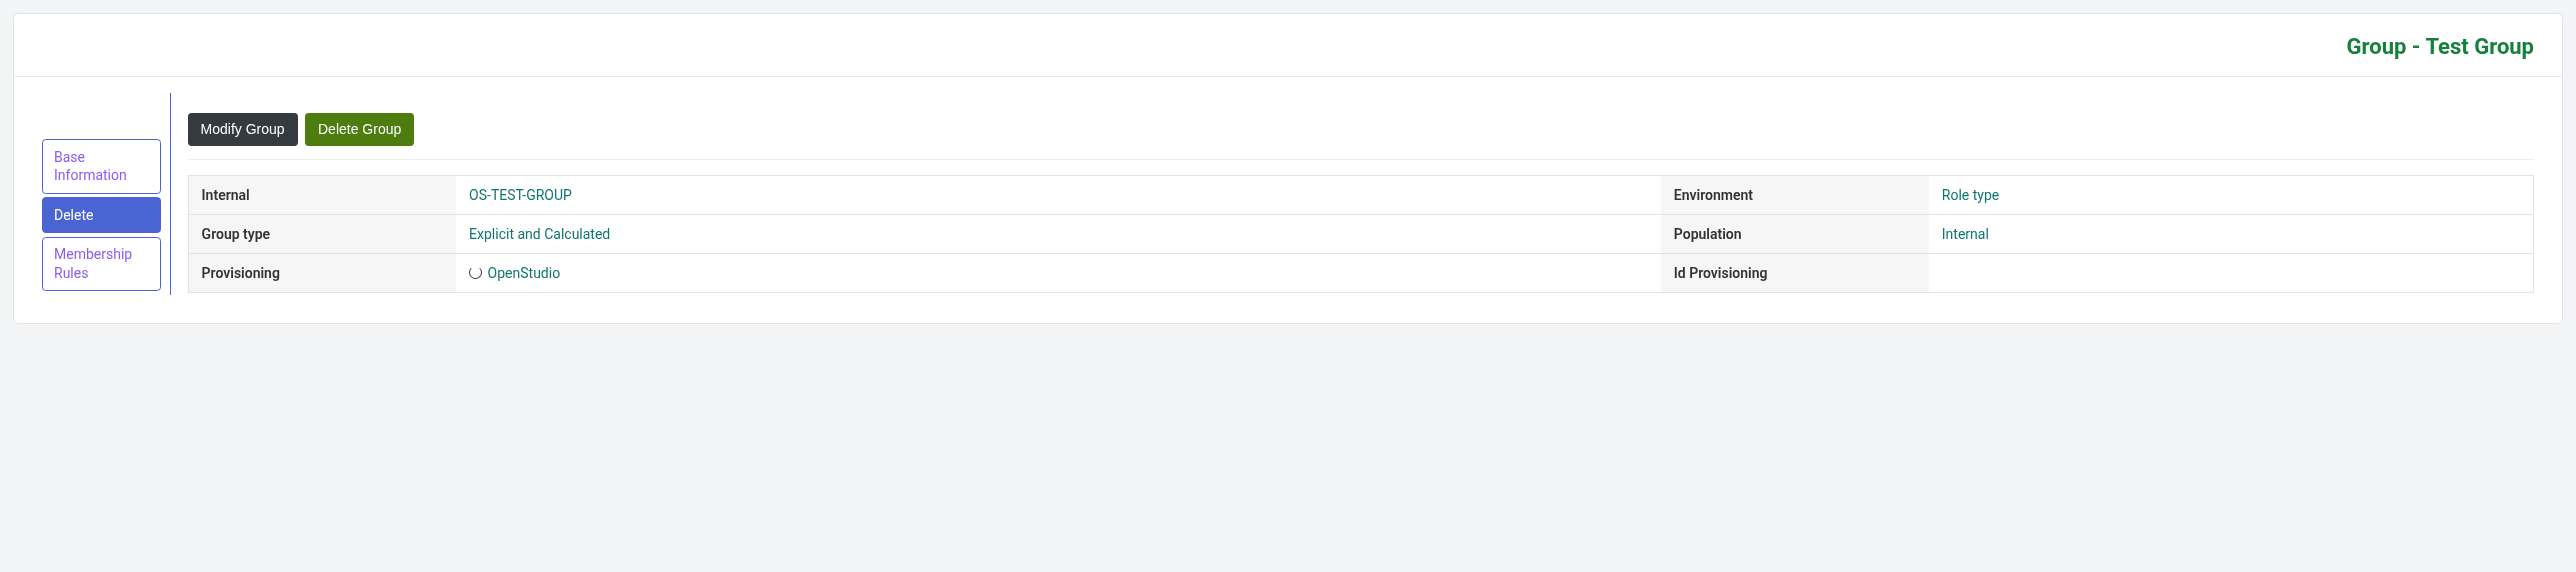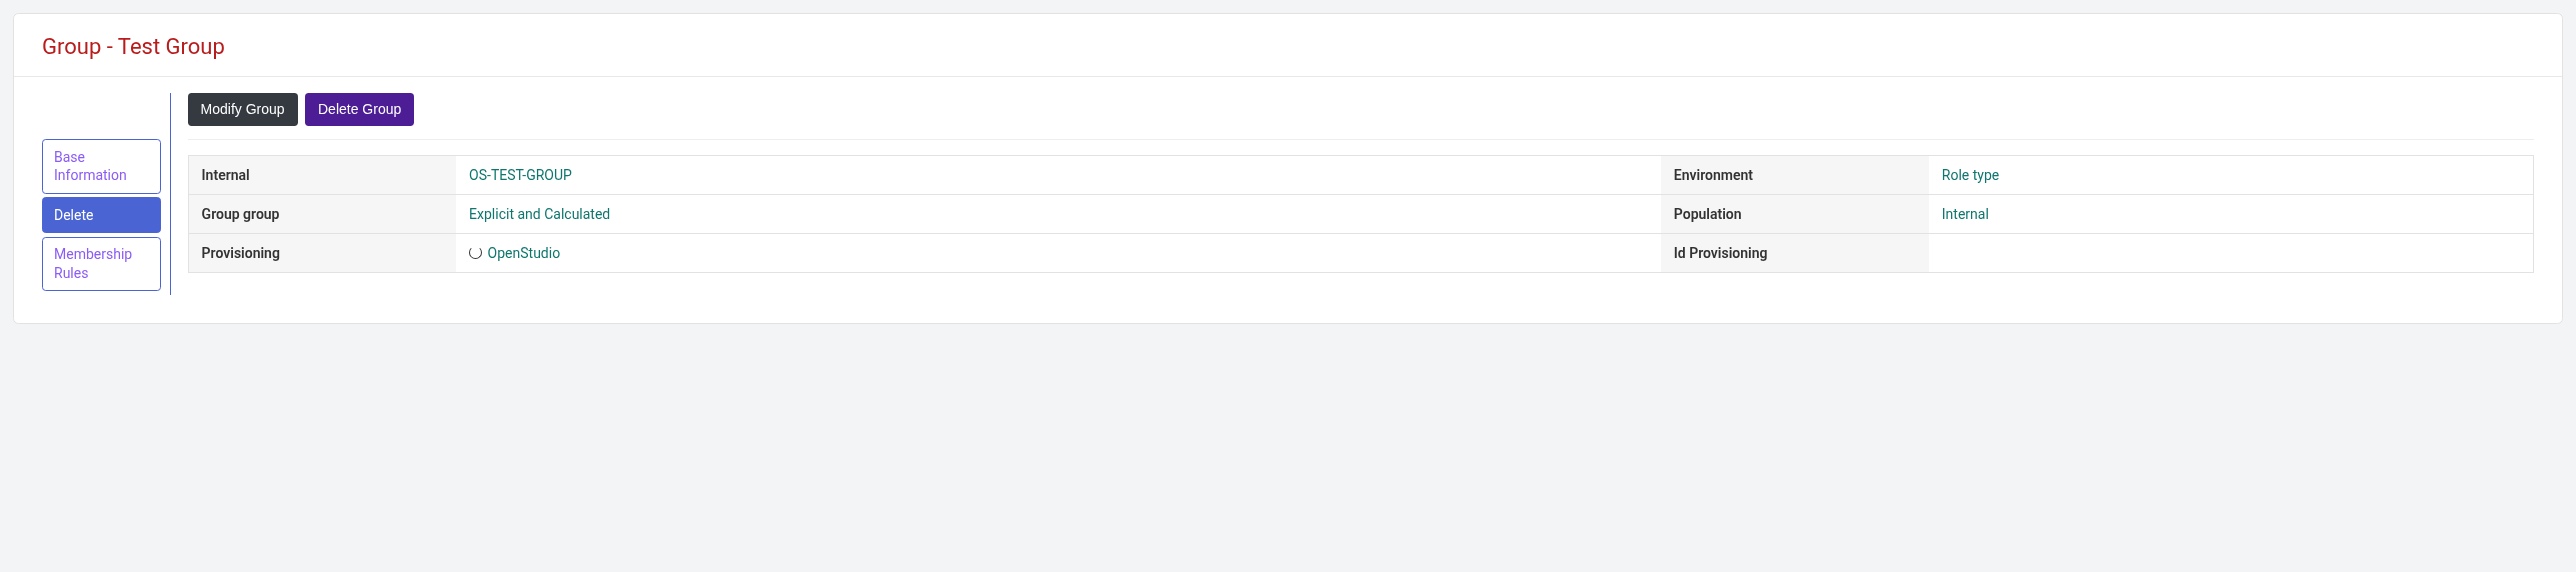--- a/index.html
+++ b/index.html
@@ -18,22 +18,23 @@
       border: 0.9px solid #e2e2e2;
       border-radius: 5.5px;
       overflow: hidden;
     }
     .card-header {
       padding: 20px 28px 16.6px 28px;
       border-bottom: 0.9px solid #e8e8e8;
     }
     .card-title {
       font-size: 22px;
-      font-weight: 400;
-      color: #b91c1c;
+      font-weight: 700;
+      color: #15803d;
+      text-align: right;
     }
     .card-body {
       padding: 16.6px 28px 28px 28px;
       display: flex;
       gap: 16.6px;
     }
     .sidebar {
       width: 129px;
       flex-shrink: 0;
       padding-top: 46px;
@@ -76,21 +77,22 @@
       border-radius: 3.7px;
       cursor: pointer;
       border: none;
       color: #fff;
       margin-right: 3.7px;
     }
     .btn-dark {
       background: #343a40;
     }
     .btn-danger {
-      background: #4c1d95;
+      background: #4d7c0f;
+      margin-top: 20px;
     }
     .detail-table {
       width: 100%;
       border-collapse: collapse;
       border: 0.9px solid #e2e2e2;
     }
     .detail-table td {
       padding: 11px 13px;
       font-size: 14px;
       border-bottom: 0.9px solid #e2e2e2;
@@ -142,21 +144,21 @@
       </div>
       <table class="detail-table">
         <tbody>
           <tr>
             <td class="label-cell">Internal</td>
             <td class="value-cell">OS-TEST-GROUP</td>
             <td class="label-cell">Environment</td>
             <td class="value-cell">Role type</td>
           </tr>
           <tr>
-            <td class="label-cell">Group group</td>
+            <td class="label-cell">Group type</td>
             <td class="value-cell">Explicit and Calculated</td>
             <td class="label-cell">Population</td>
             <td class="value-cell">Internal</td>
           </tr>
           <tr>
             <td class="label-cell">Provisioning</td>
             <td class="value-cell">
               <span class="spinner-icon"></span><span>OpenStudio</span>
             </td>
             <td class="label-cell">Id Provisioning</td>

